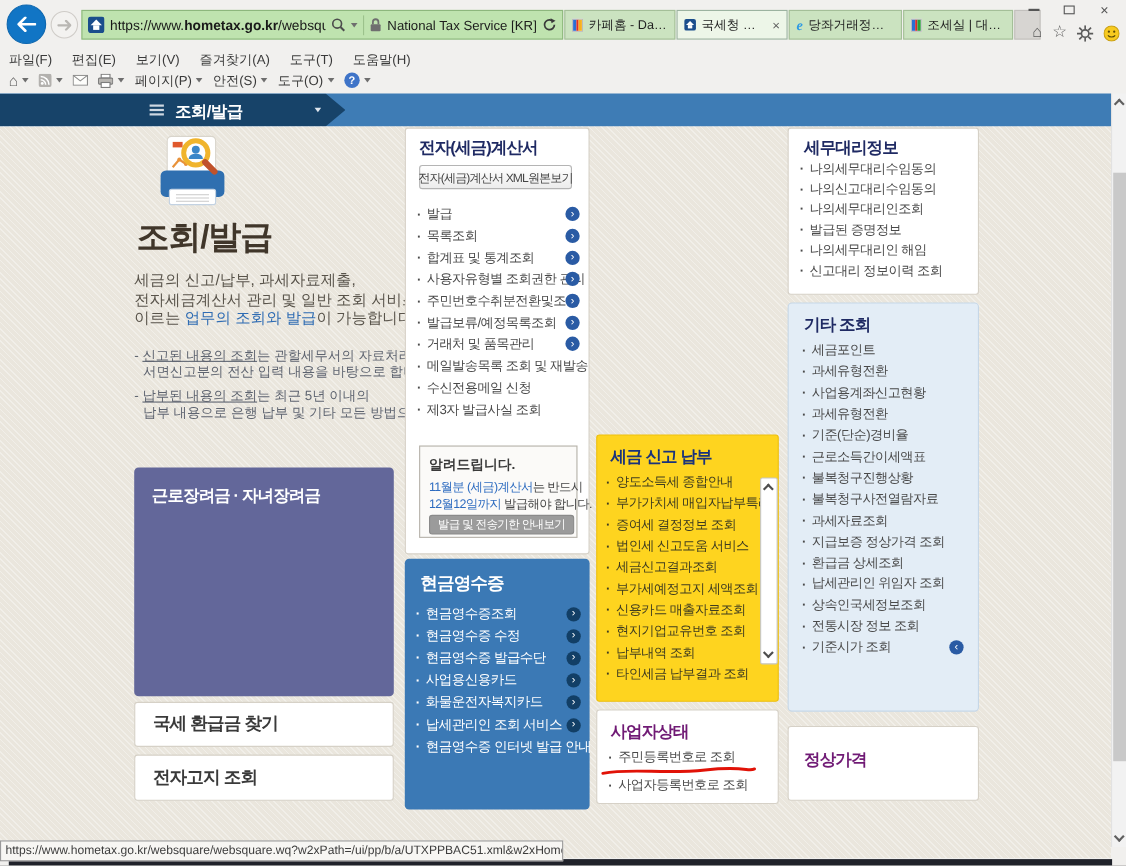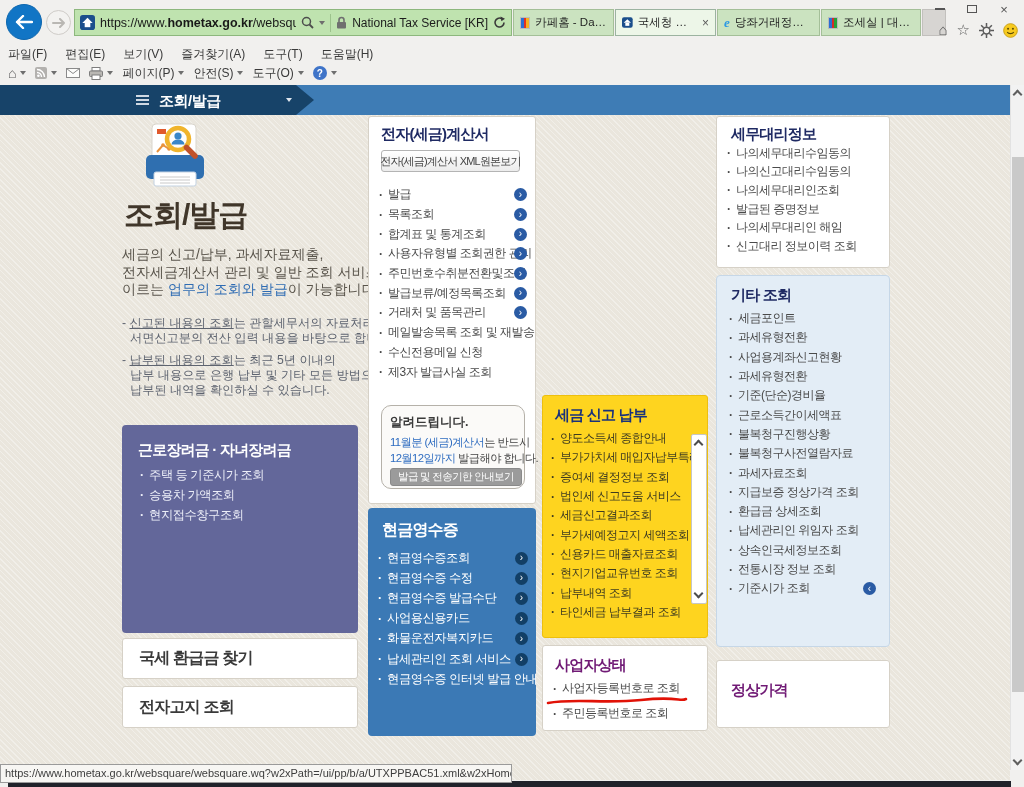--- a/index.html
+++ b/index.html
@@ -102,21 +102,21 @@
 
   
   #etax-box{left:368px;top:1px;width:168px;height:388px}
   #etax-title{left:12px;top:8px}
   #xml-btn{position:absolute;left:12px;top:33px;width:139px;height:22px;background:linear-gradient(#fff,#ececec);
     border:1px solid #b4b4b4;border-radius:3px;font-size:11px;color:#444;letter-spacing:-0.8px;
     display:flex;align-items:center;justify-content:center;white-space:nowrap}
   #etax-list{left:10px;top:68px;width:148px}
   #etax-list .row{height:19.7px}
   #notice-box{position:absolute;left:12px;top:288px;width:144px;height:84px;background:#fbfaf8;
-    border:1px solid #b5b1a9;border-radius:10px}
+    border:1px solid #b5b1a9;border-radius:0}
   #notice-title{position:absolute;left:8px;top:8px;font-size:12.5px;font-weight:bold;color:#3a3a3a}
   .notice-line{position:absolute;left:8px;font-size:11.3px;color:#454545;letter-spacing:-0.6px;white-space:nowrap}
   .notice-line .em{color:#2e6cc0}
   #notice-l1{top:29px}
   #notice-l2{top:45px}
   #notice-btn{position:absolute;left:8px;top:62px;height:18px;padding:0 7px;background:#9b9b9b;border:1px solid #8a8a8a;
     border-radius:3px;color:#fff;font-size:10.5px;display:flex;align-items:center;white-space:nowrap;letter-spacing:-0.6px}
 
   
   #cash-box{position:absolute;left:368px;top:393px;width:168px;height:228px;background:#3b79b5;border-radius:4px}
@@ -374,42 +374,24 @@
       <span style="display:block">전자세금계산서 관리 및 일반 조회 서비스에</span>
       <span style="display:block"><span>이르는 </span><span class="em">업무의 조회와 발급</span><span>이 가능합니다.</span></span>
     </div>
     <div class="note" id="note1">
       <span class="dash"></span><span class="u">신고된 내용의 조회</span><span>는 관할세무서의 자료처리와</span>
       <span class="ind">서면신고분의 전산 입력 내용을 바탕으로 합니다.</span>
     </div>
     <div class="note" id="note2">
       <span class="dash"></span><span class="u">납부된 내용의 조회</span><span>는 최근 5년 이내의</span>
       <span class="ind">납부 내용으로 은행 납부 및 기타 모든 방법으로</span>
-      <span class="ind">납부된 내역을 확인하실 수 있습니다.</span>
     </div>
 
     <div id="incentive-box">
       <span class="sec-title" id="incentive-title">근로장려금 · 자녀장려금</span>
-      <div class="list" id="incentive-list">
-
-          <div class="row">
-            <span class="bul"></span>
-            <span class="lbl">주택 등 기준시가 조회</span>
-          </div>
-
-          <div class="row">
-            <span class="bul"></span>
-            <span class="lbl">승용차 가액조회</span>
-          </div>
-
-          <div class="row">
-            <span class="bul"></span>
-            <span class="lbl">현지접수창구조회</span>
-          </div>
-        </div>
     </div>
 
     <div class="box bigcell" id="refund-box">
         <span>국세 환급금 찾기</span>
       </div>
     <div class="box bigcell" id="enotice-box">
         <span>전자고지 조회</span>
       </div>
 
     <div class="box" id="etax-box">
@@ -593,26 +575,26 @@
         <span class="chev down"></span>
       </div>
     </div>
 
     <div class="box" id="biz-box">
       <span class="sec-title dark" id="biz-title">사업자상태</span>
       <div class="list" id="biz-list">
 
           <div class="row">
             <span class="bul"></span>
+            <span class="lbl">주민등록번호로 조회</span>
+          </div>
+
+          <div class="row">
+            <span class="bul"></span>
             <span class="lbl">사업자등록번호로 조회</span>
-          </div>
-
-          <div class="row">
-            <span class="bul"></span>
-            <span class="lbl">주민등록번호로 조회</span>
           </div>
         </div>
     </div>
     <svg id="red-underline" width="142" height="10" viewBox="0 0 142 10">
       <path d="M2,7 C 28,2 58,8 95,4 S 134,6 140,3" stroke="#e11207" stroke-width="2.6" fill="none" stroke-linecap="round"></path>
     </svg>
 
     <div class="box" id="agent-box">
       <span class="sec-title" id="agent-title">세무대리정보</span>
       <div class="list" id="agent-list">

